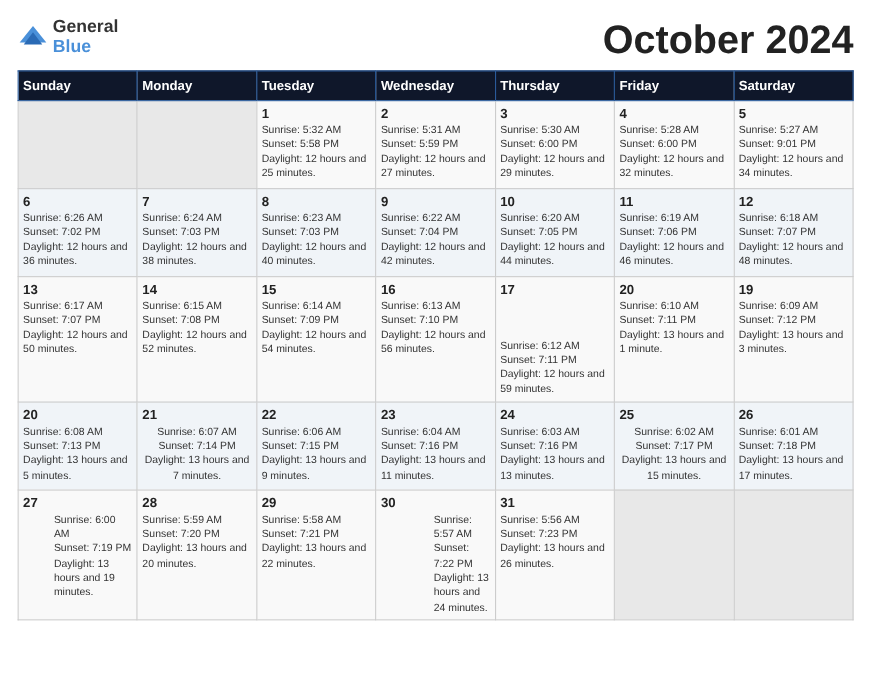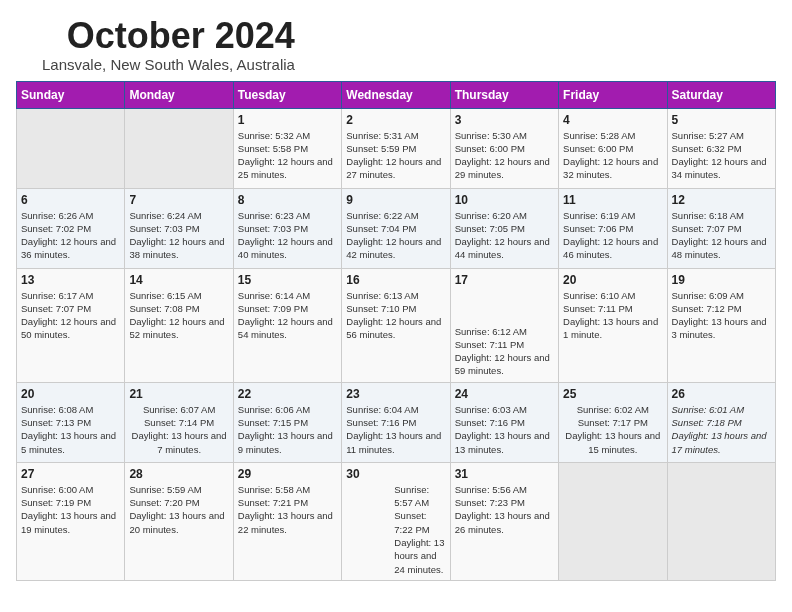--- a/index.html
+++ b/index.html
@@ -48,21 +48,21 @@
     .location-title {
       font-size: 15px;
       color: #444;
     }
     table {
       width: 100%;
       border-collapse: collapse;
       font-size: 11px;
     }
     thead tr th {
-      background: #a21caf;
+      background: #0f172a;
       color: #fff;
       padding: 6px 4px;
       text-align: left;
       font-size: 12px;
       font-weight: bold;
       border: 1px solid #2a5a9a;
     }
     tbody tr td {
       border: 1px solid #ccc;
       vertical-align: top;
@@ -91,23 +91,32 @@
       line-height: 1.4;
     }
     .empty-cell {
       background: #e8e8e8 !important;
     }
   </style>
 </head>
 <body>
 
 <div class="header">
+  <div class="logo">
+    <svg class="logo-icon" viewBox="0 0 30 30" xmlns="http://www.w3.org/2000/svg">
+      <polygon points="15,4 28,20 2,20" fill="#4a90d9"></polygon>
+      <polygon points="15,10 24,22 6,22" fill="#2a6ab5"></polygon>
+    </svg>
+    <div>
+      <span class="logo-text-general">General</span><br>
+      <span class="logo-text-blue">Blue</span>
+    </div>
+  </div>
   <div class="title-block">
     <div class="month-title">October 2024</div>
-    <div class="location-title">Lansvale, New South Wales, Australia</div>
   </div>
 </div>
 
 <table>
   <thead>
     <tr>
     <th>Sunday</th>
         <th>Monday</th>
         <th>Tuesday</th>
         <th>Wednesday</th>
@@ -140,21 +149,21 @@
         </td>
         <td>
           <div class="day-number">4</div>
           <div class="day-info" style="white-space: pre-line;">Sunrise: 5:28 AM
 Sunset: 6:00 PM
 Daylight: 12 hours and 32 minutes.</div>
         </td>
         <td>
           <div class="day-number">5</div>
           <div class="day-info" style="white-space: pre-line;">Sunrise: 5:27 AM
-Sunset: 6:32 PM
+Sunset: 9:01 PM
 Daylight: 12 hours and 34 minutes.</div>
         </td>
       </tr>
       <tr>
         <td>
           <div class="day-number">6</div>
           <div class="day-info" style="white-space: pre-line;">Sunrise: 6:26 AM
 Sunset: 7:02 PM
 Daylight: 12 hours and 36 minutes.</div>
         </td>
@@ -271,29 +280,29 @@
 Daylight: 13 hours and 13 minutes.</div>
         </td>
         <td>
           <div class="day-number">25</div>
           <div class="day-info" style="white-space: pre-line; text-align: center;">Sunrise: 6:02 AM
 Sunset: 7:17 PM
 Daylight: 13 hours and 15 minutes.</div>
         </td>
         <td>
           <div class="day-number">26</div>
-          <div class="day-info" style="white-space: pre-line; font-style: italic;">Sunrise: 6:01 AM
+          <div class="day-info" style="white-space: pre-line;">Sunrise: 6:01 AM
 Sunset: 7:18 PM
 Daylight: 13 hours and 17 minutes.</div>
         </td>
       </tr>
       <tr>
         <td>
           <div class="day-number">27</div>
-          <div class="day-info" style="white-space: pre-line;">Sunrise: 6:00 AM
+          <div class="day-info" style="white-space: pre-line; margin-left: 28px;">Sunrise: 6:00 AM
 Sunset: 7:19 PM
 Daylight: 13 hours and 19 minutes.</div>
         </td>
         <td>
           <div class="day-number">28</div>
           <div class="day-info" style="white-space: pre-line;">Sunrise: 5:59 AM
 Sunset: 7:20 PM
 Daylight: 13 hours and 20 minutes.</div>
         </td>
         <td>

